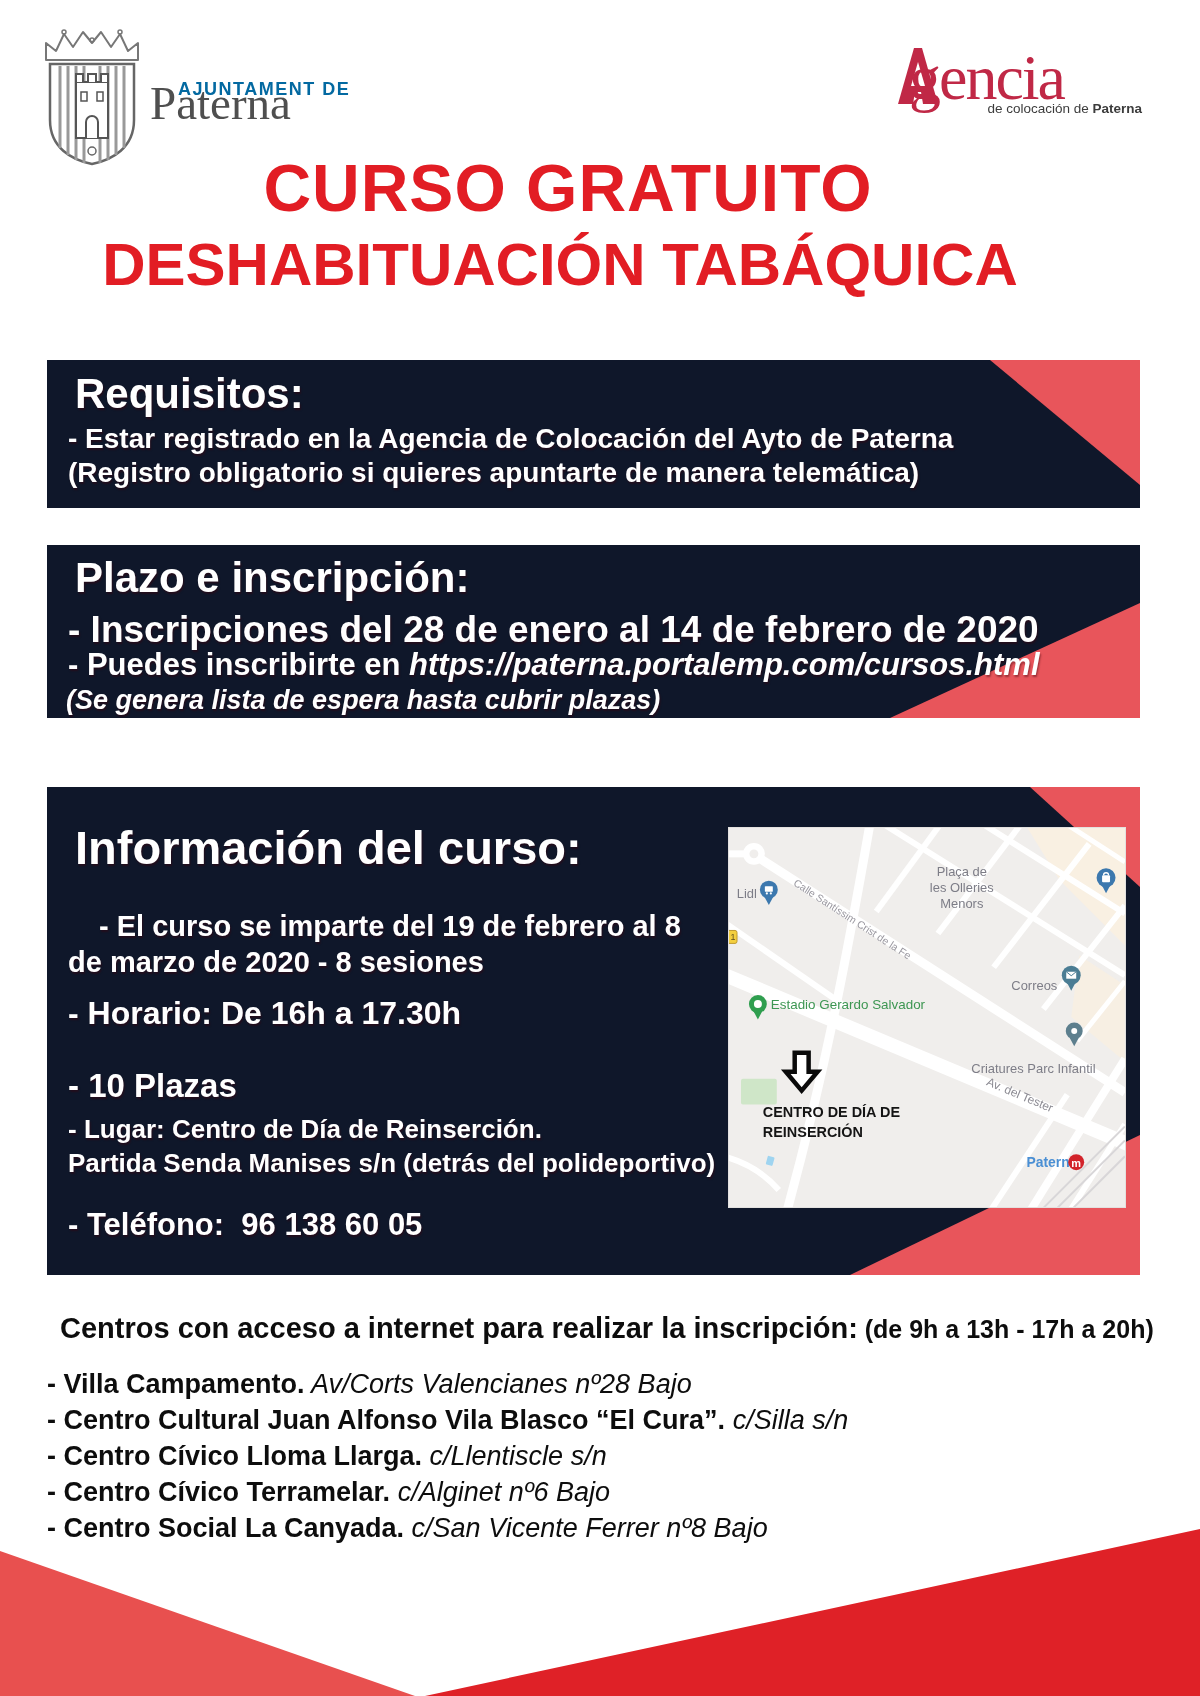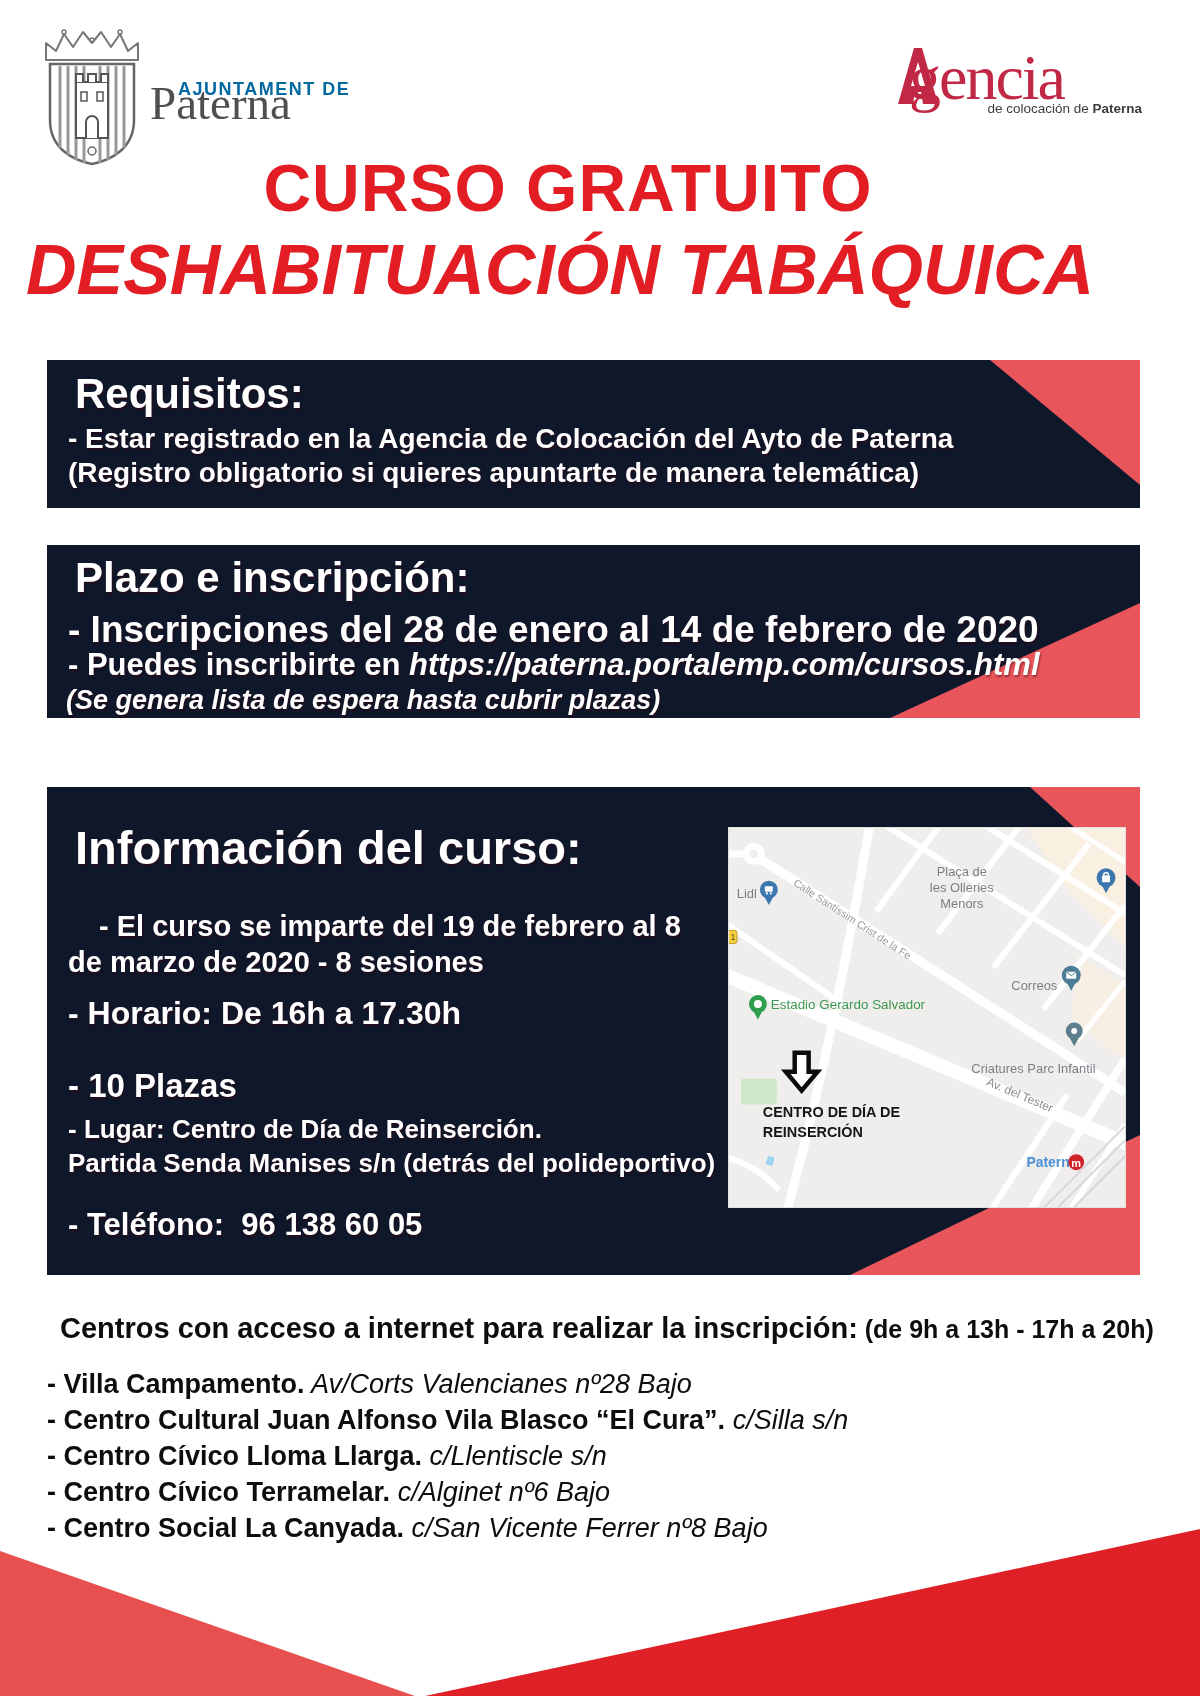--- a/index.html
+++ b/index.html
@@ -15,21 +15,21 @@
   .agencia-a{position:absolute;left:898px;top:48px;}
   .agencia-rest{position:absolute;left:909px;top:46px;font-family:"Liberation Serif",serif;
                 font-size:64px;line-height:1;color:#c02846;letter-spacing:-2px;}
   .agencia-sub{position:absolute;right:58px;top:101px;font-size:13.5px;color:#3c3c3c;}
   .agencia-sub b{font-weight:bold;}
 
   
   .title1{position:absolute;left:0;top:150px;width:1120px;text-align:center;
           font-size:66px;font-weight:bold;color:#e21d24;letter-spacing:1px;padding-left:8px;}
   .title2{position:absolute;left:0;top:230px;width:1120px;text-align:center;
-          font-size:70px;font-weight:bold;color:#e21d24;font-style:italic;}
+          font-size:60px;font-weight:bold;color:#e21d24;}
 
   
   .redbox{position:absolute;left:47px;width:1093px;background:#0f172a;color:#ffffff;
           overflow:hidden;}
   #req{top:360px;height:148px;}
   #plazo{top:545px;height:173px;}
   #info{top:787px;height:488px;}
   .corner{position:absolute;background:#e8555b;}
   .corner-tr{right:0;top:0;width:150px;height:125px;
              clip-path:polygon(100% 0,0 0,100% 100%);}

